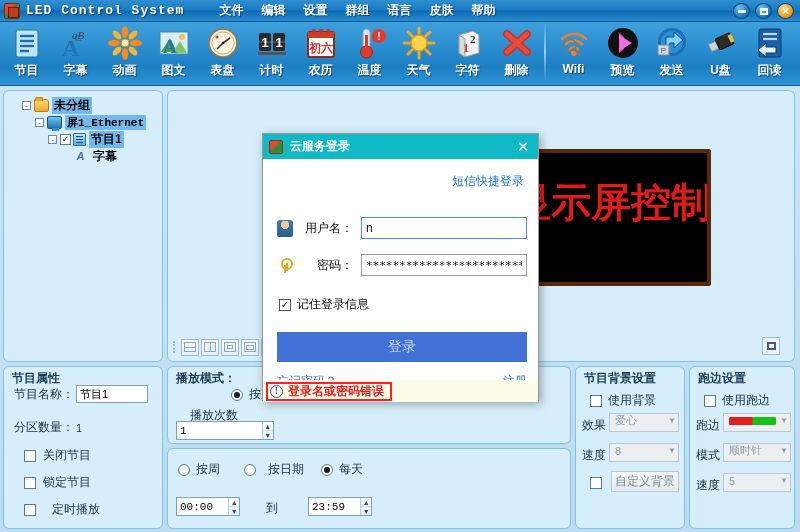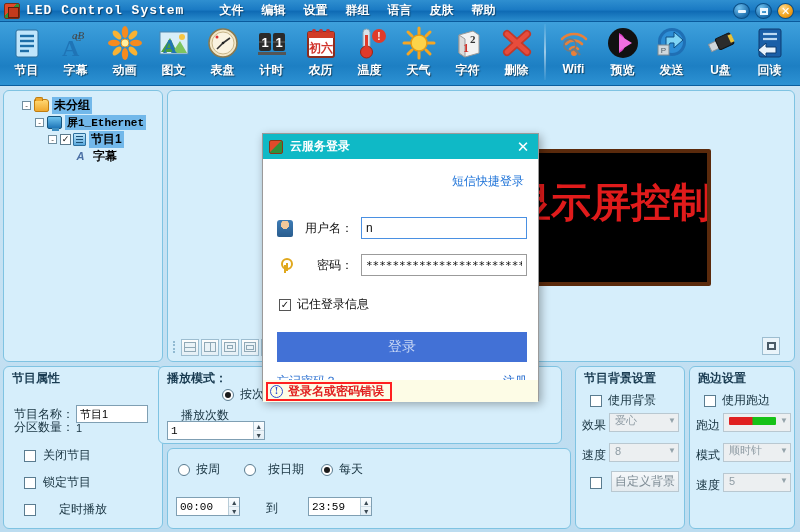--- a/index.html
+++ b/index.html
@@ -164,21 +164,21 @@
   
   .grp {
     position: absolute; background: #d6eefb;
     border: 1px solid #7fc3e2; border-radius: 6px;
   }
   .grp-title {
     position: absolute; left: 8px; top: 3px; font-size: 12px; font-weight: bold; color: #1a3c52;
     white-space: nowrap;
   }
   #panel-prog { left: 3px; top: 366px; width: 160px; height: 163px; }
-  #panel-play { left: 158px; top: 366px; width: 404px; height: 78px; }
+  #panel-play { left: 167px; top: 366px; width: 404px; height: 78px; }
   #panel-time { left: 167px; top: 448px; width: 404px; height: 81px; }
   #panel-bg   { left: 575px; top: 366px; width: 110px; height: 163px; }
   #panel-edge { left: 689px; top: 366px; width: 106px; height: 163px; }
 
   .lbl { font-size: 12px; color: #17323f; white-space: nowrap; }
   .txtin {
     background:#fff; border:1px solid #7f9fb3; height:18px; font-size:11px;
     padding: 0 3px; line-height:16px; color:#000; font-family:"Liberation Sans",sans-serif;
   }
   .cbx {
@@ -621,39 +621,39 @@
     </div>
 
     <div class="move-handle">
         <span class="mh"></span>
       </div>
   </div>
 
   <div class="grp" id="panel-prog">
     <div class="grp-title">节目属性</div>
 
-    <div class="row" style="position:absolute; left:10px; top:38px; width:145px;">
+    <div class="row" style="position:absolute; left:10px; top:18px; width:145px;">
       <span class="lbl" style="width:62px;">节目名称：</span>
       <span class="txtin" style="width:72px;">节目1</span>
     </div>
 
     <div class="row" style="position:absolute; left:10px; top:52px;">
       <span class="lbl" style="width:62px;">分区数量：</span>
       <span class="lbl" style="font-size:11px;">1</span>
     </div>
 
     <div class="row" style="position:absolute; left:20px; top:80px; gap:7px;">
       <span class="cbx"></span>
       <span class="lbl">关闭节目</span>
     </div>
     <div class="row" style="position:absolute; left:20px; top:107px; gap:7px;">
       <span class="cbx"></span>
       <span class="lbl">锁定节目</span>
     </div>
-    <div class="row" style="position:absolute; left:20px; top:134px; gap:23px;">
+    <div class="row" style="position:absolute; left:20px; top:134px; gap:16px;">
       <span class="cbx"></span>
       <span class="lbl">定时播放</span>
     </div>
   </div>
 
   <div class="grp" id="panel-play">
     <div class="grp-title">播放模式：</div>
 
     <div class="row" style="position:absolute; left:63px; top:19px; gap:6px;">
       <span class="rdo on"></span>

